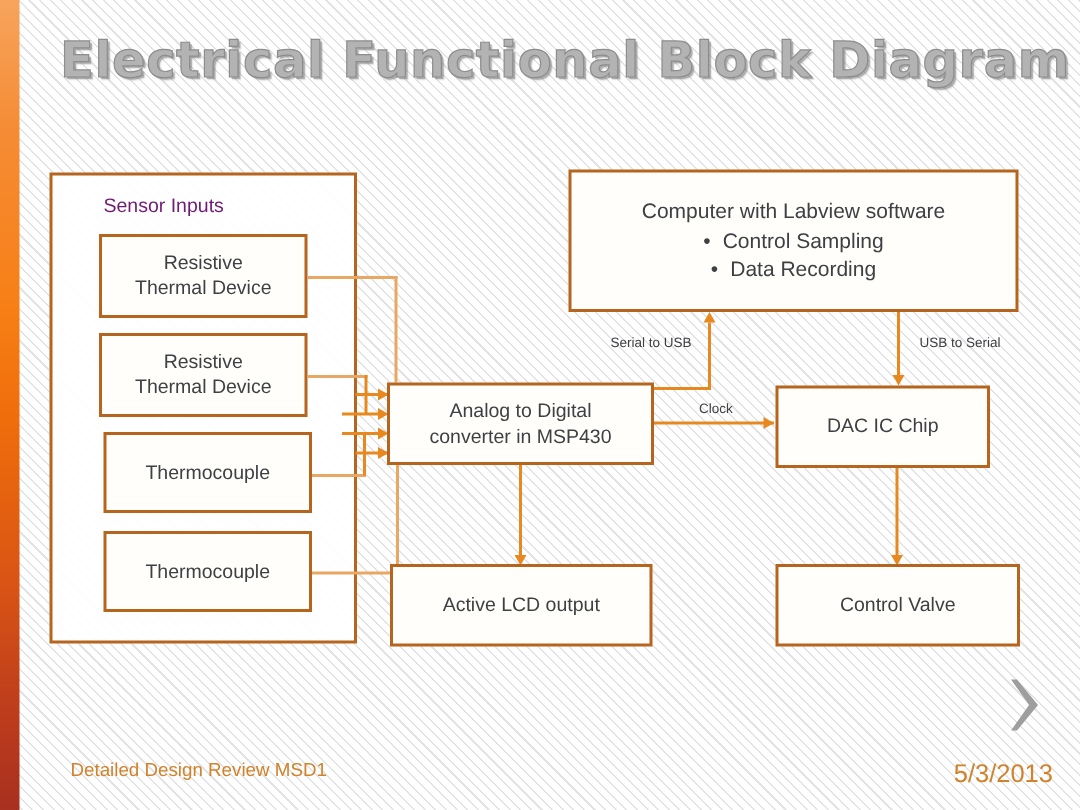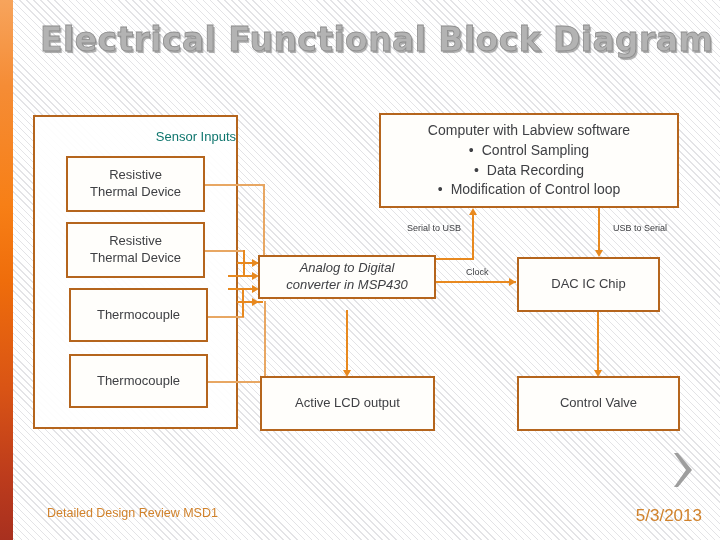--- a/index.html
+++ b/index.html
@@ -88,23 +88,24 @@
     box-sizing: border-box;
     border: 2px solid #b5651d;
     background: rgba(255,255,255,0.92);
   }
 
   .group-title {
     position: absolute;
     left: 0;
     right: 0;
     top: 12px;
-    text-align: right;
+    text-align: left;
     font-size: 13px;
-    color: #0f766e;
+    color: #701a75;
+    padding-left: 34px;
   }
 
   
   .h-line {
     position: absolute;
     height: 2px;
     background: #e8891f;
   }
   .v-line {
     position: absolute;
@@ -230,36 +231,33 @@
   <div class="h-line thin" style="left:208px; top:316px; width:36px;"></div>
   <div class="v-line" style="left:242px; top:288px; height:29px;"></div>
   <div class="h-line" style="left:228px; top:288px; width:25px;"></div>
   <div class="arrow-right" style="left:252px; top:285px;"></div>
 
   <div class="h-line thin" style="left:208px; top:381px; width:58px;"></div>
   <div class="v-line thin" style="left:264px; top:301px; height:80px;"></div>
   <div class="h-line" style="left:237px; top:301px; width:26px;"></div>
   <div class="arrow-right" style="left:252px; top:298px;"></div>
 
-  <div class="box computer-like" style="left:258px; top:255px; width:178px; height:44px; flex-direction:column;font-style:italic;">
+  <div class="box computer-like" style="left:258px; top:255px; width:178px; height:55px; flex-direction:column;">
     <span>Analog to Digital</span>
     <span>converter in MSP430</span>
   </div>
 
   <div class="box computer-box" style="left:379px; top:113px; width:300px; height:95px;">
     <span class="headline">Computer with Labview software</span>
     <span class="bullet-line">
       <span class="dot">•</span><span>Control Sampling</span>
     </span>
     <span class="bullet-line">
       <span class="dot">•</span><span>Data Recording</span>
     </span>
-    <span class="bullet-line">
-      <span class="dot">•</span><span>Modification of Control loop</span>
-    </span>
   </div>
 
   <div class="h-line" style="left:436px; top:258px; width:38px;"></div>
   <div class="v-line" style="left:472px; top:215px; height:44px;"></div>
   <div class="arrow-up" style="left:469px; top:208px;"></div>
   <div class="edge-label" style="left:407px; top:223px;">Serial to USB</div>
 
   <div class="v-line" style="left:598px; top:208px; height:45px;"></div>
   <div class="arrow-down" style="left:595px; top:250px;"></div>
   <div class="edge-label" style="left:613px; top:223px;">USB to Serial</div>

